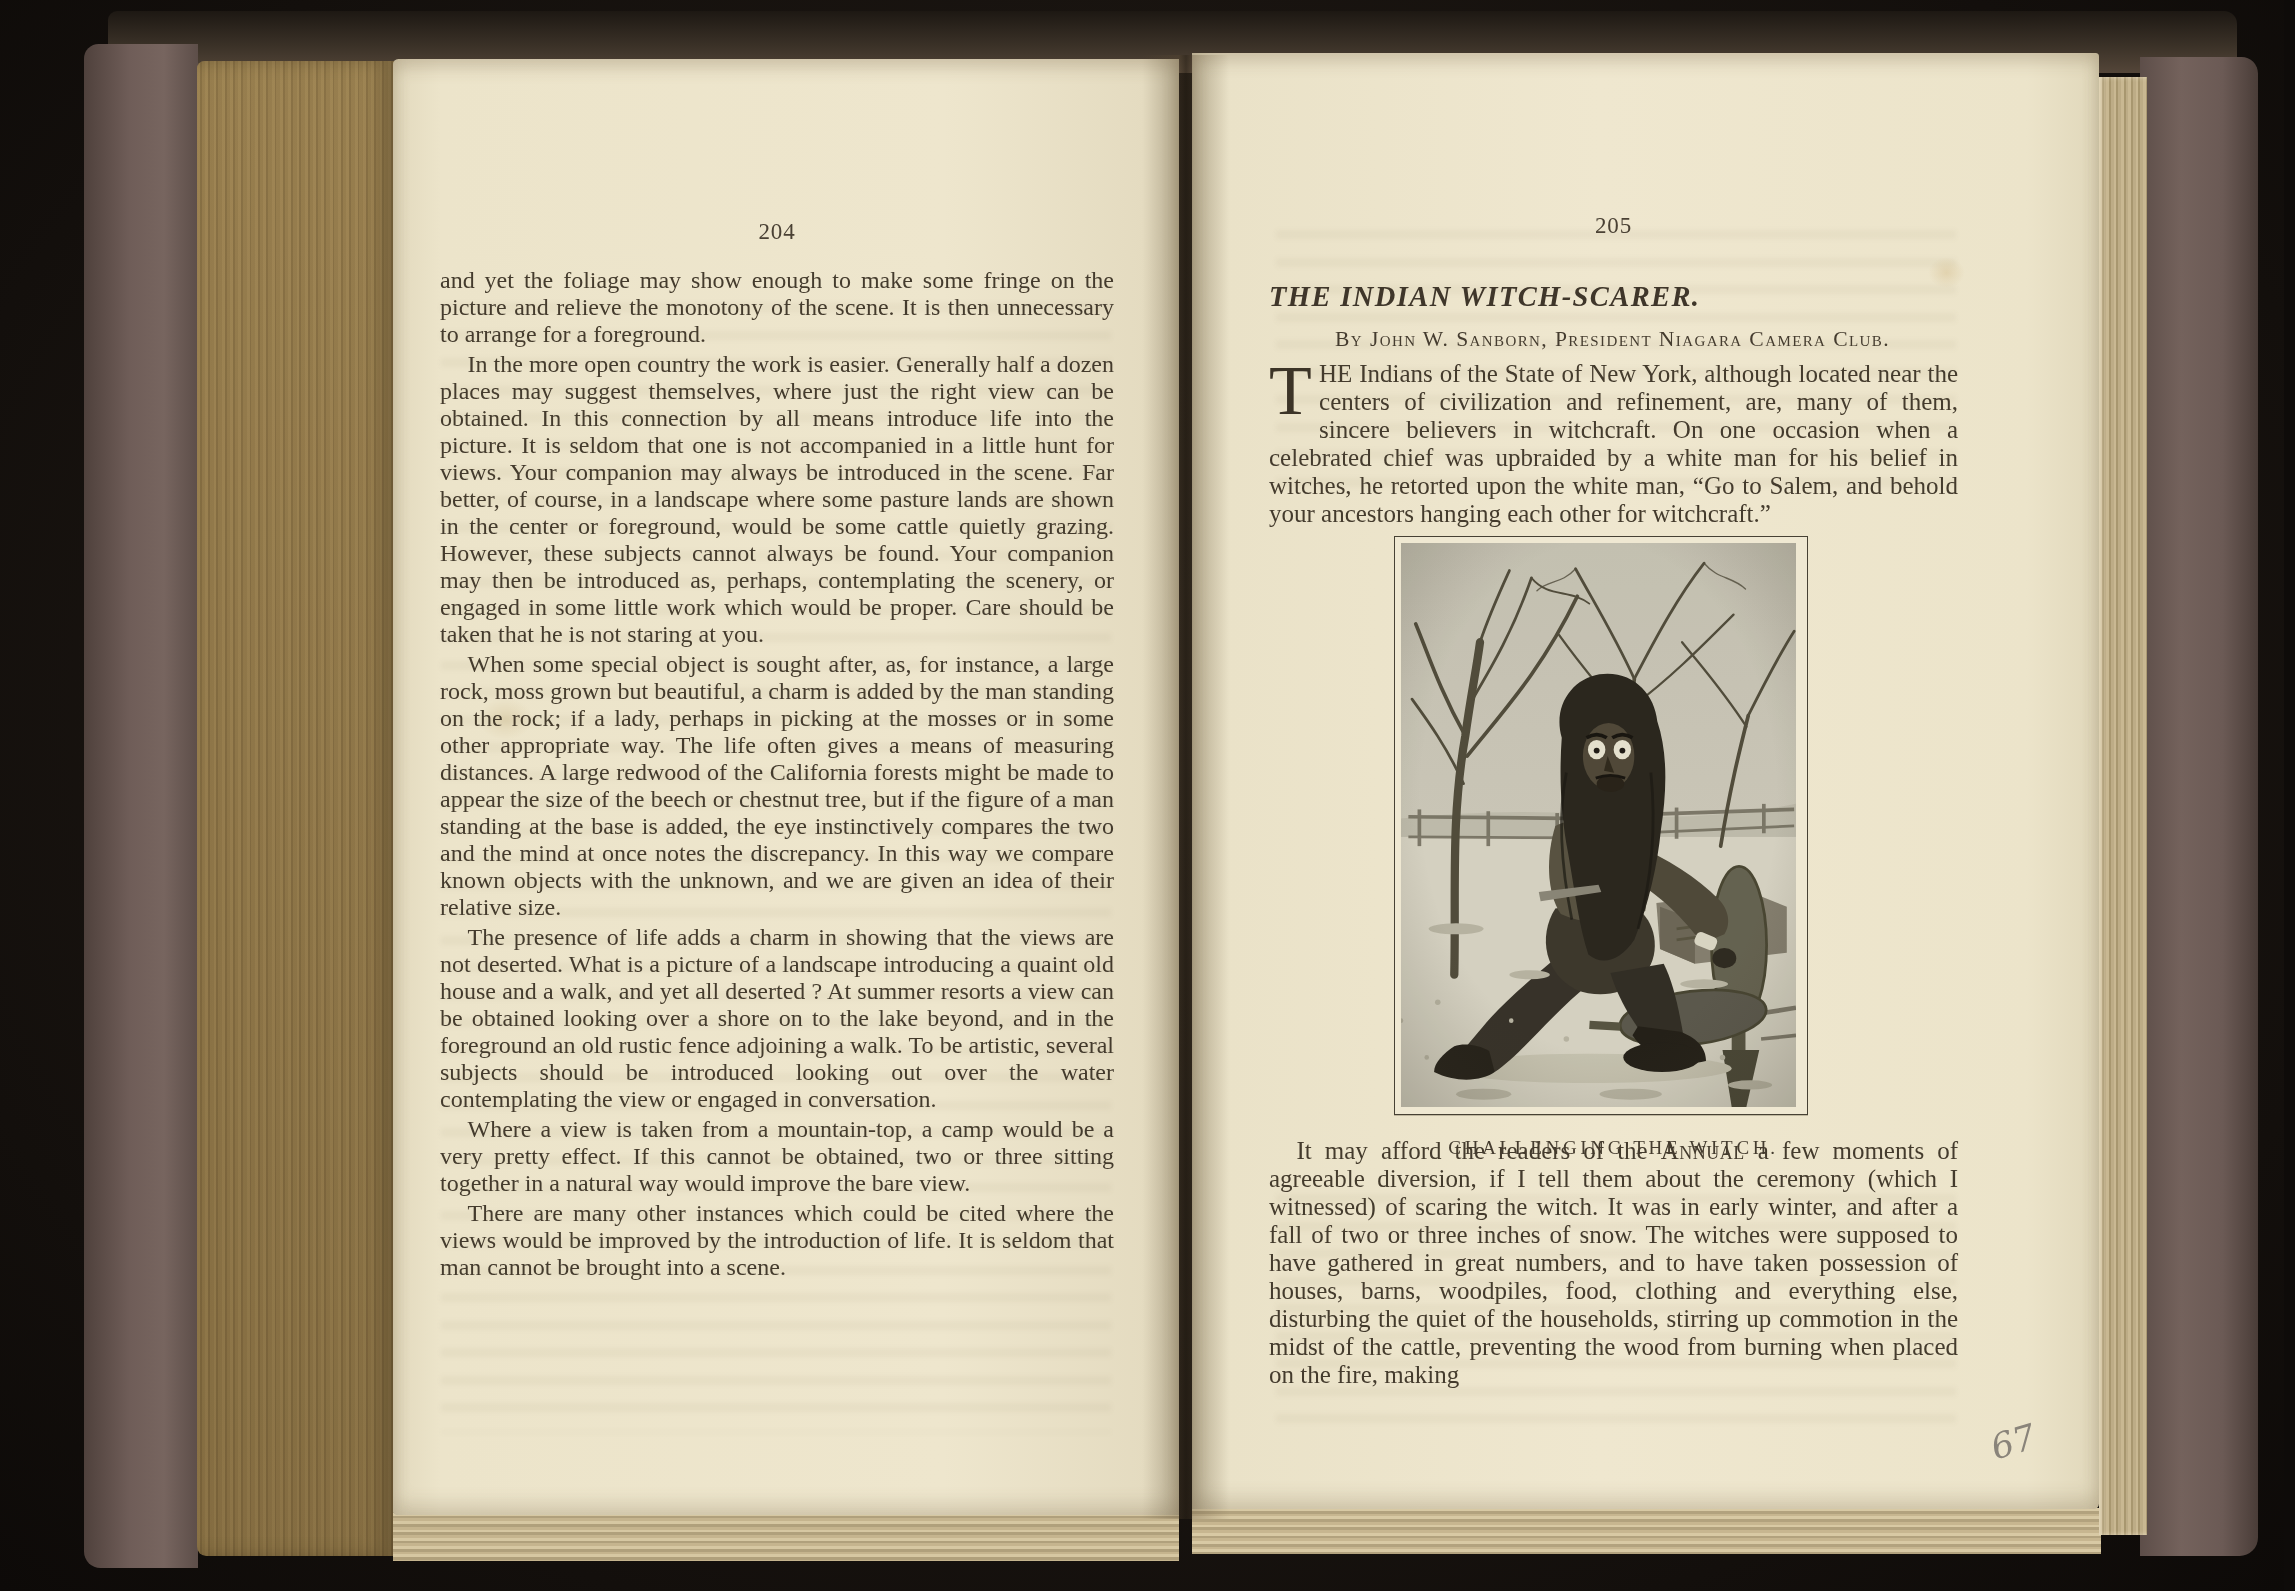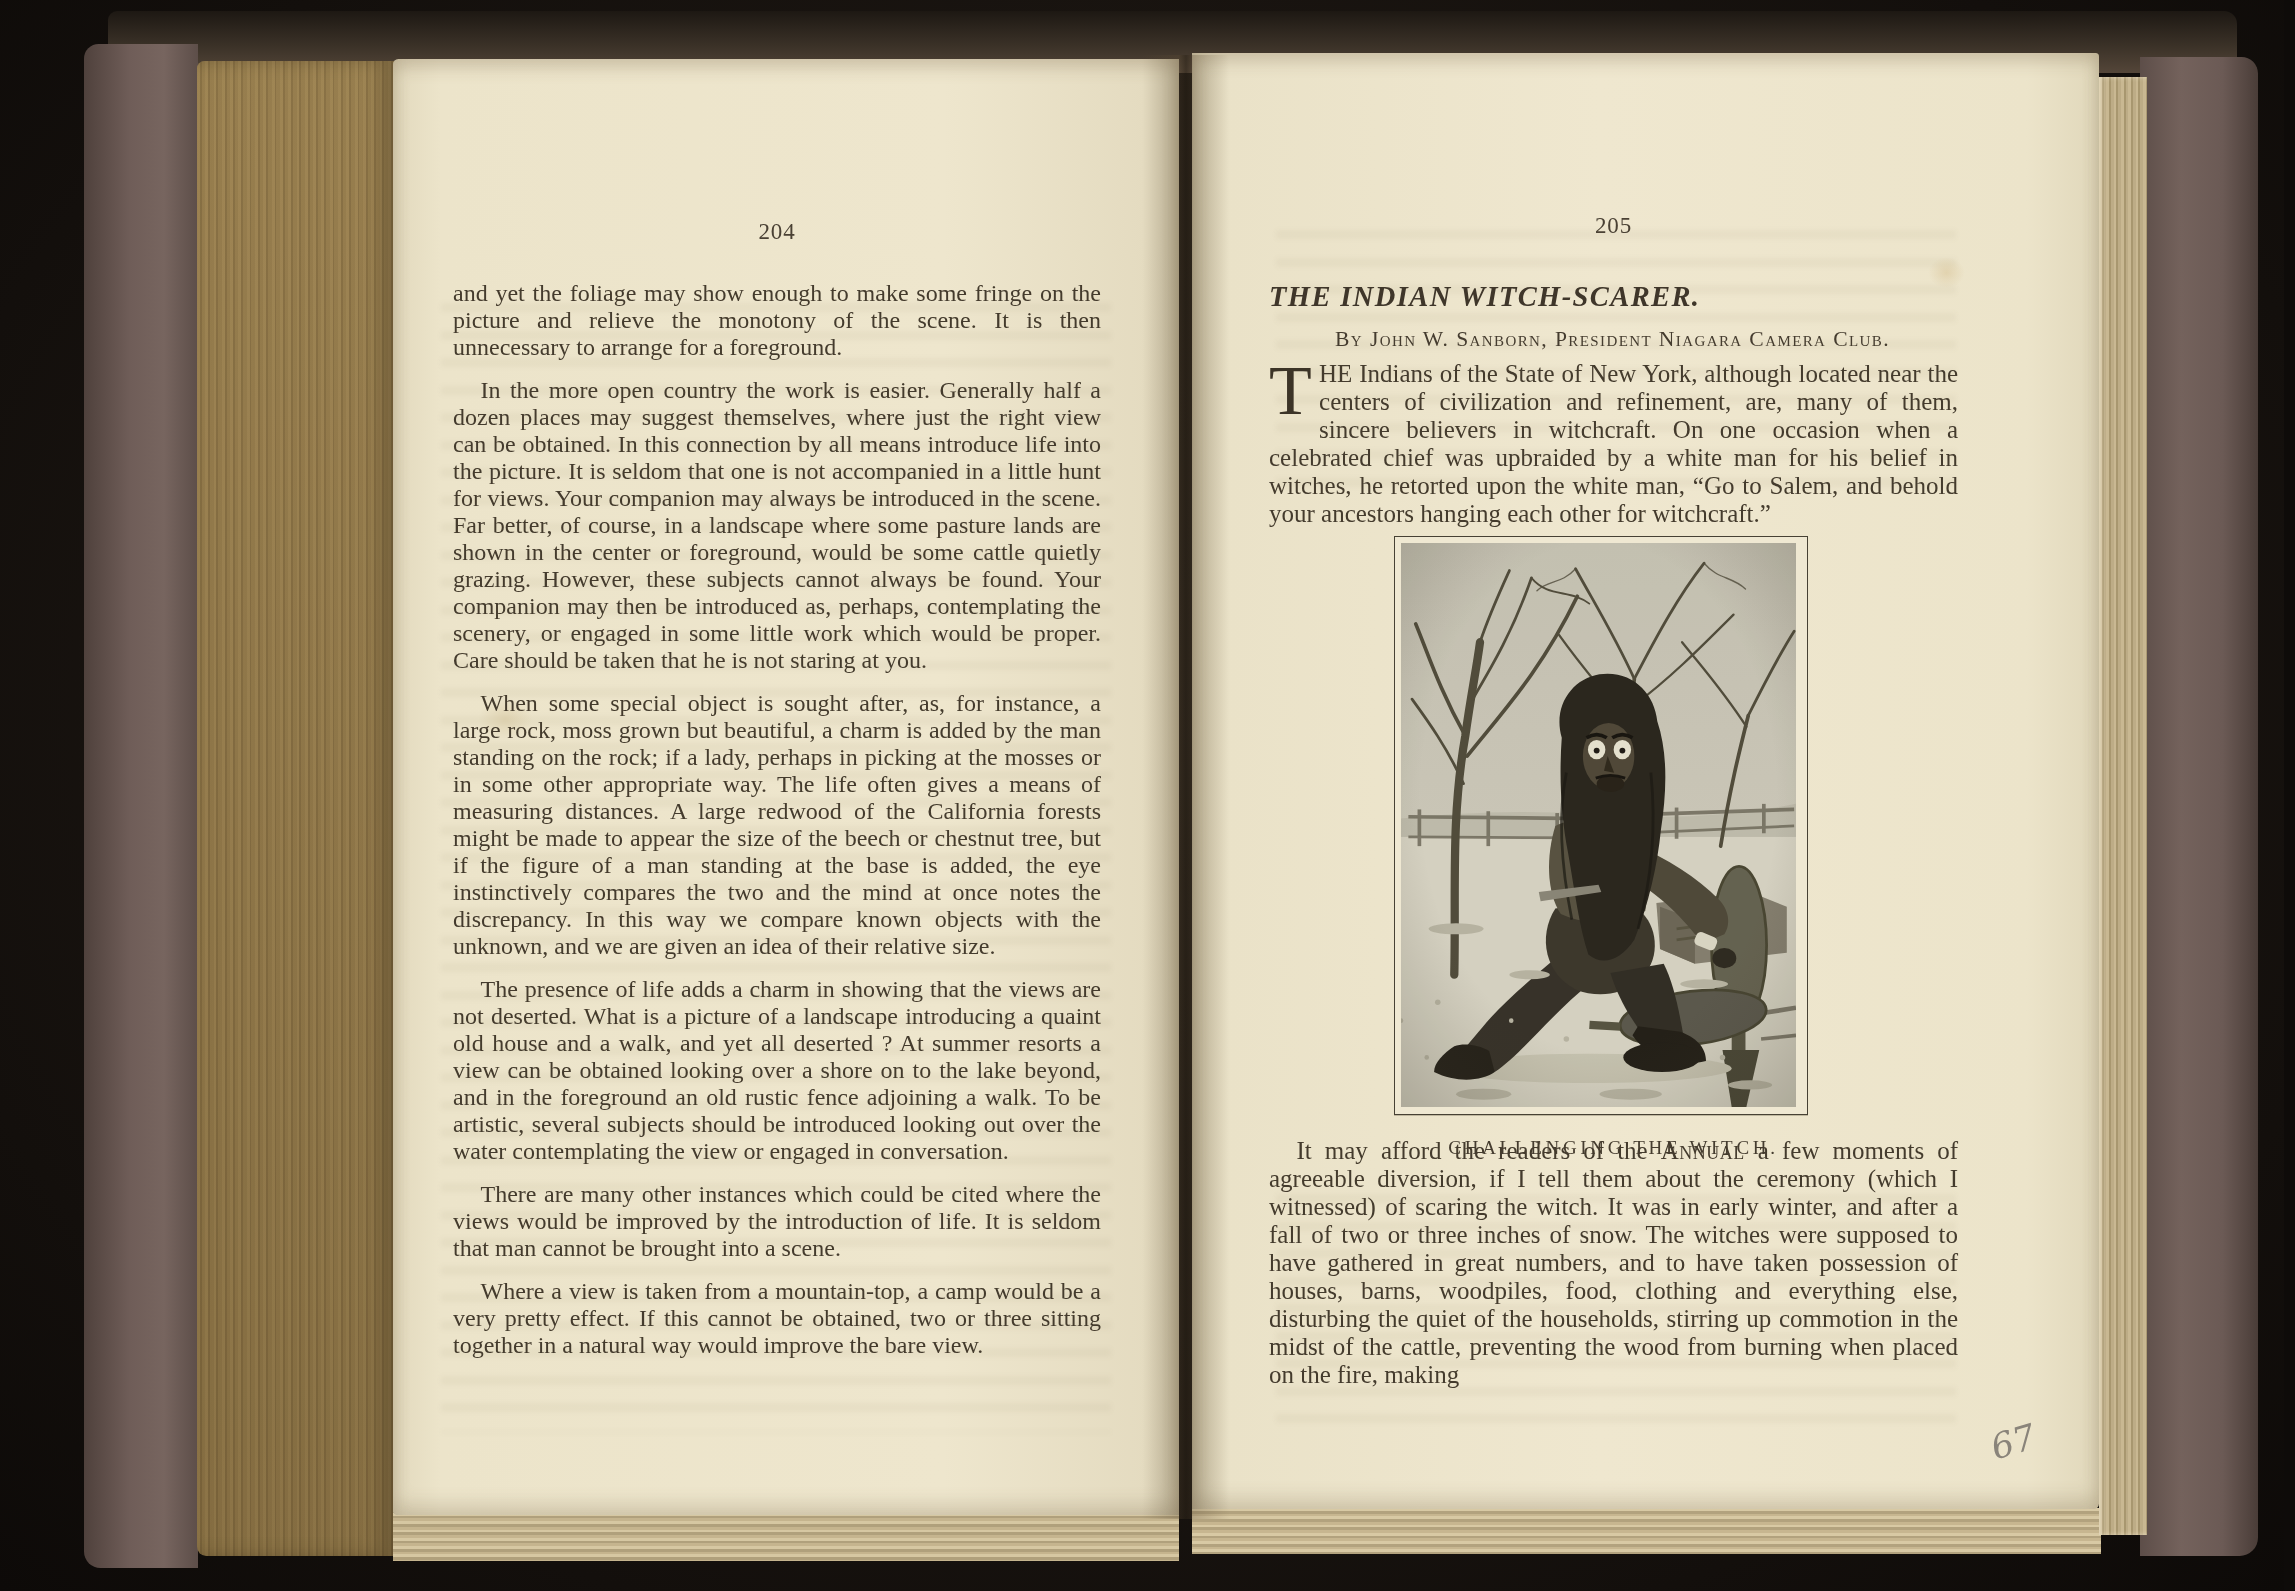--- a/index.html
+++ b/index.html
@@ -39,21 +39,21 @@
   .page.right{left:1192px;width:907px;top:53px;height:1456px;border-radius:0 3.7px 5.5px 0;
     background:linear-gradient(90deg,#d9d0b3 0,#eae2c8 4%,#efe7cf 45%,#ece4ca 92%,#e0d7ba 100%);
     box-shadow:inset 0 9.2px 14.7px rgba(120,100,70,.25), inset 0 -11px 16.5px rgba(120,100,70,.22);}
   .gutter{position:absolute;left:1142px;top:55px;width:88px;height:1464px;
     background:linear-gradient(90deg,rgba(90,74,50,0) 0%,rgba(90,74,50,.30) 42%,rgba(45,36,24,.55) 50%,rgba(90,74,50,.28) 58%,rgba(90,74,50,0) 100%);}
   .ghost{position:absolute;filter:blur(2.8px);opacity:.5;
     background:repeating-linear-gradient(180deg,rgba(130,115,85,.12) 0 9.2px,rgba(130,115,85,0) 9.2px 27.5px);}
   
   .pagenum{position:absolute;font-size:23px;letter-spacing:0.9px;color:#4a4134;text-align:center;}
   .body-text{font-size:24px;line-height:27px;text-align:justify;color:#443b2d;}
-  .body-text p{margin:16px;text-indent:27.5px;}
+  .body-text p{margin:3px;text-indent:27.5px;}
   .body-text p.noindent{text-indent:0;}
   .col-left{position:absolute;left:437px;top:264px;width:680px;}
   .article-title{position:absolute;left:1269px;top:281px;width:687px;text-align:left;
     font-size:28.5px;font-weight:bold;font-style:italic;letter-spacing:1.4px;color:#3f362a;}
   .byline{position:absolute;left:1260px;top:327px;width:705px;text-align:center;
     font-variant:small-caps;font-size:21.6px;letter-spacing:1.4px;color:#453c2f;}
   .intro{position:absolute;left:1269px;top:360px;width:689px;font-size:25px;line-height:28px;
     text-align:justify;color:#443b2d;}
   .dropcap{float:left;font-size:70px;line-height:56px;padding:2.8px 7.3px 0 0;color:#3c3427;}
   .figure{position:absolute;left:1394px;top:536px;width:399px;background:#efe8d2;
@@ -96,22 +96,22 @@
   <div class="stain1"></div>
   <div class="stain2"></div>
 
   <div class="pagenum" style="left:437px;top:219px;width:680px;">204</div>
 
   <div class="col-left body-text">
     <p class="noindent">and yet the foliage may show enough to make some fringe on the picture and relieve the monotony of the scene.  It is then unnecessary to arrange for a foreground.</p>
     <p>In the more open country the work is easier.  Generally half a dozen places may suggest themselves, where just the right view can be obtained.  In this connection by all means introduce life into the picture.  It is seldom that one is not accompanied in a little hunt for views.  Your companion may always be introduced in the scene.  Far better, of course, in a landscape where some pasture lands are shown in the center or foreground, would be some cattle quietly grazing.  However, these subjects cannot always be found.  Your companion may then be introduced as, perhaps, contemplating the scenery, or engaged in some little work which would be proper.  Care should be taken that he is not staring at you.</p>
     <p>When some special object is sought after, as, for instance, a large rock, moss grown but beautiful, a charm is added by the man standing on the rock; if a lady, perhaps in picking at the mosses or in some other appropriate way.  The life often gives a means of measuring distances.  A large redwood of the California forests might be made to appear the size of the beech or chestnut tree, but if the figure of a man standing at the base is added, the eye instinctively compares the two and the mind at once notes the discrepancy.  In this way we compare known objects with the unknown, and we are given an idea of their relative size.</p>
     <p>The presence of life adds a charm in showing that the views are not deserted.  What is a picture of a landscape introducing a quaint old house and a walk, and yet all deserted ?  At summer resorts a view can be obtained looking over a shore on to the lake beyond, and in the foreground an old rustic fence adjoining a walk.  To be artistic, several subjects should be introduced looking out over the water contemplating the view or engaged in conversation.</p>
+    <p>Where a view is taken from a mountain-top, a camp would be a very pretty effect.  If this cannot be obtained, two or three sitting together in a natural way would improve the bare view.</p>
     <p>There are many other instances which could be cited where the views would be improved by the introduction of life.  It is seldom that man cannot be brought into a scene.</p>
-    <p>Where a view is taken from a mountain-top, a camp would be a very pretty effect.  If this cannot be obtained, two or three sitting together in a natural way would improve the bare view.</p>
   </div>
 
   <div class="pagenum" style="left:1269px;top:213px;width:689px;text-align:center;">205</div>
 
   <div class="article-title">THE INDIAN WITCH-SCARER.</div>
   <div class="byline">By John W. Sanborn, President Niagara Camera Club.</div>
 
   <div class="intro">
     <span class="dropcap">T</span><span>HE Indians of the State of New York, although located near the centers of civilization and refinement, are, many of them, sincere believers in witchcraft.  On one occasion when a celebrated chief was upbraided by a white man for his belief in witches, he retorted upon the white man, “Go to Salem, and behold your ancestors hanging each other for witchcraft.”</span>
   </div>

